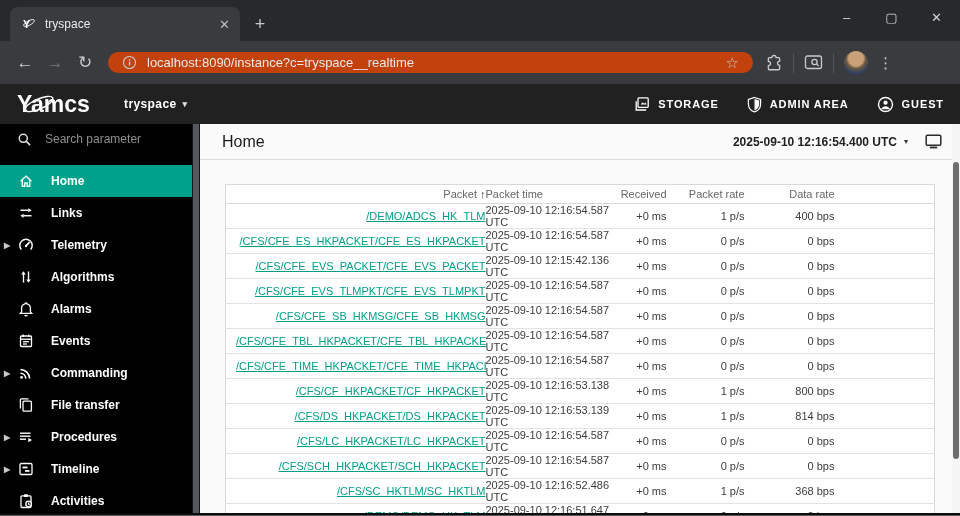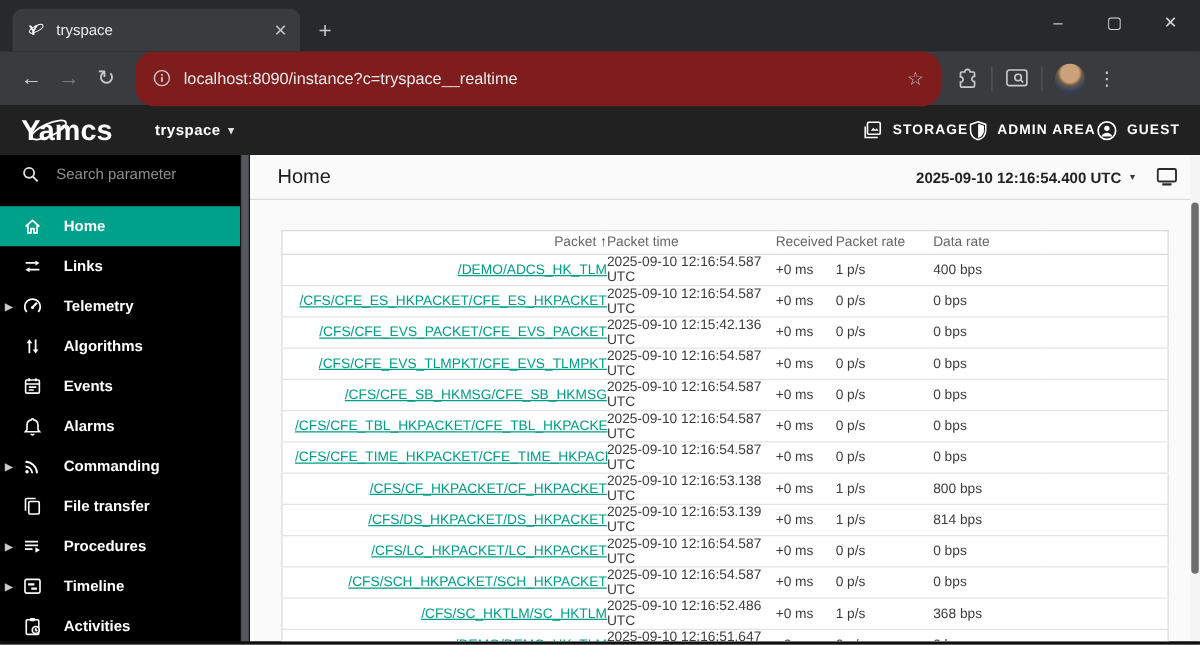--- a/index.html
+++ b/index.html
@@ -13,36 +13,36 @@
   .tab-title { color:#e8eaed; font-size:12px; flex:1; white-space:nowrap; overflow:hidden; }
   .tab-close { color:#bdbfc3; font-size:13px; cursor:default; }
   .newtab { width:28px; height:28px; margin:0 0 3px 6px; color:#c4c6ca; font-size:18px; display:flex; align-items:center; justify-content:center; }
   .wincontrols { position:absolute; right:1px; top:1px; height:32px; display:flex; }
   .winbtn { width:45px; height:32px; display:flex; align-items:center; justify-content:center; color:#d2d4d7; font-size:13px; }
 
   
   .toolbar { height:43px; background:#3a3b3f; display:flex; align-items:center; padding:0 10px; }
   .navbtn { width:30px; height:30px; display:flex; align-items:center; justify-content:center; color:#c8cacd; font-size:17px; }
   .navbtn.disabled { color:#77787c; }
-  .urlbar { flex:0 0 645px; height:44px; margin-left:8px; border-radius:16px; background:#7f1d1d;
+  .urlbar { flex:0 0 645px; height:21px; margin-left:8px; border-radius:16px; background:#c2410c;
             display:flex; align-items:center; padding:0 14px; gap:10px; }
   .url-text { color:#e8eaed; font-size:13px; flex:1; white-space:nowrap; overflow:hidden; }
   .url-star { color:#c8cacd; font-size:15px; }
   .tb-right { display:flex; align-items:center; margin-left:12px; gap:10px; }
   .tb-divider { width:1px; height:20px; background:#55565a; }
   .avatar { width:24px; height:24px; border-radius:50%;
             background: radial-gradient(circle at 50% 32%, #caa178 0 36%, #6b5a43 48%, #35415e 70%, #1f2c49 100%); }
   .kebab { color:#c8cacd; font-size:15px; letter-spacing:0; }
 
   
   .appheader { height:40px; background:#212121; display:flex; align-items:center; color:#fff; padding:12px 16px; }
   .logo { display:flex; align-items:center; }
   .instance { margin-left:26px; font-size:12px; font-weight:bold; letter-spacing:.4px; display:flex; align-items:center; gap:6px; }
   .caret { font-size:9px; color:#e0e0e0; }
-  .hdr-nav { margin-left:auto; display:flex; align-items:center; }
+  .hdr-nav { margin-left:auto; display:flex; align-items:center; gap:28px; }
   .hdr-item { display:flex; align-items:center; gap:8px; font-size:11px; font-weight:bold; letter-spacing:.9px; }
 
   
   .content { display:flex; height:389px; }
 
   .sidebar { width:192px; background:#000000; color:#fff; flex:none; }
   .search-row { height:31px; display:flex; align-items:center; padding-left:17px; gap:13px; border-bottom:1px solid #000; }
   .search-ph { color:#8f8f8f; font-size:12px; }
   .side-nav { padding-top:10px; }
   .side-item { height:32px; display:flex; align-items:center; padding-left:18px; gap:17px; position:relative;
@@ -63,21 +63,21 @@
   .monitor { margin-left:10px; display:flex; }
 
   .table-wrap { margin:24px 0 0 25px; }
   table { width:710px; border-collapse:collapse; table-layout:fixed; background:#fff;
           border:1px solid #d9d9d9; font-size:11px; }
   th { font-weight:normal; color:#666; height:19px; border-bottom:1px solid #d9d9d9; }
   td { height:20px; color:#3c3c3c; }
   tr.trow + tr.trow td { border-top:1px solid #e3e3e3; }
   .c-packet { text-align:right; padding-left:10px; overflow:hidden; white-space:nowrap; }
   .c-time { text-align:left; }
-  .c-num { text-align:left; padding-right:2px; }
+  .c-num { text-align:right; padding-right:2px; }
   td a { color:#009e87; text-decoration:underline; }
   .sort-arrow { color:#444; margin-left:3px; font-size:11px; }
 
   .main-scroll { width:8px; background:#f5f5f5; flex:none; position:relative; }
   .main-scroll .thumb { position:absolute; top:38px; left:1px; width:6px; height:297px; background:#6e6e6e; border-radius:3px; }
 
   .bottom-strip { height:2px; background:#0c0c0c; }
 
   svg { display:block; }
 </style>
@@ -234,38 +234,38 @@
                 <path d="M3.2 5.5 L5.5 2.3 L7.8 5.5 Z" stroke="none"></path>
                 <path d="M10.5 2.5 V11.5" fill="none"></path>
                 <path d="M8.2 10.5 L10.5 13.7 L12.8 10.5 Z" stroke="none"></path>
               </svg>
           </span>
           <span>Algorithms</span>
         </div>
         <div class="side-item">
           <span class="side-icon">
             <svg width="16" height="16" viewBox="0 0 16 16" fill="none" stroke="#fff" stroke-width="1.3">
+                <path d="M8 2 c.6 0 1 .4 1 .9 c2.3.5 3.4 2.3 3.4 4.4 V10.8 l1.3 1.6 H2.3 L3.6 10.8 V7.3 c0-2.1 1.1-3.9 3.4-4.4 C7 2.4 7.4 2 8 2 Z"></path>
+                <path d="M6.7 14 a1.4 1.4 0 0 0 2.6 0"></path>
+              </svg>
+          </span>
+          <span>Alarms</span>
+        </div>
+        <div class="side-item">
+          <span class="side-icon">
+            <svg width="16" height="16" viewBox="0 0 16 16" fill="none" stroke="#fff" stroke-width="1.3">
                 <rect x="2.5" y="3" width="11" height="10.5" rx="1"></rect>
                 <path d="M2.5 6.2 H13.5"></path>
                 <path d="M5.3 1.5 V4"></path>
                 <path d="M10.7 1.5 V4"></path>
                 <path d="M5 8.7 H11"></path>
                 <path d="M5 11 H9"></path>
               </svg>
           </span>
           <span>Events</span>
-        </div>
-        <div class="side-item">
-          <span class="side-icon">
-            <svg width="16" height="16" viewBox="0 0 16 16" fill="none" stroke="#fff" stroke-width="1.3">
-                <path d="M8 2 c.6 0 1 .4 1 .9 c2.3.5 3.4 2.3 3.4 4.4 V10.8 l1.3 1.6 H2.3 L3.6 10.8 V7.3 c0-2.1 1.1-3.9 3.4-4.4 C7 2.4 7.4 2 8 2 Z"></path>
-                <path d="M6.7 14 a1.4 1.4 0 0 0 2.6 0"></path>
-              </svg>
-          </span>
-          <span>Alarms</span>
         </div>
         <div class="side-item">
           <span class="expand">▶</span>
           <span class="side-icon">
             <svg width="16" height="16" viewBox="0 0 16 16" fill="none" stroke="#fff" stroke-width="1.5">
                 <circle cx="3.6" cy="12.4" r="1.4" fill="#fff" stroke="none"></circle>
                 <path d="M2.4 8.2 a5.6 5.6 0 0 1 5.4 5.4"></path>
                 <path d="M2.4 4.4 a9.4 9.4 0 0 1 9.2 9.2"></path>
               </svg>
           </span>

